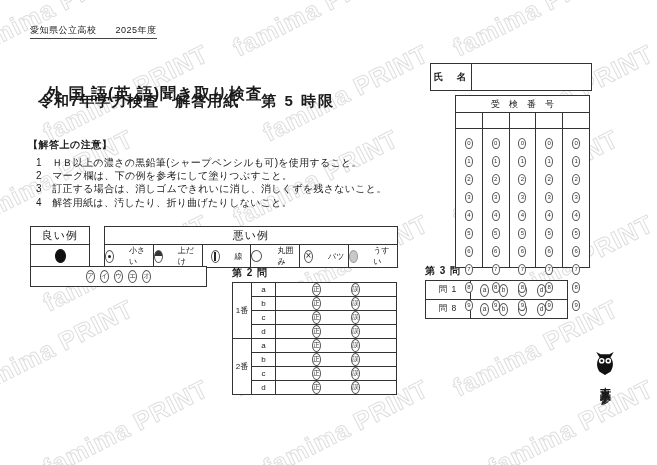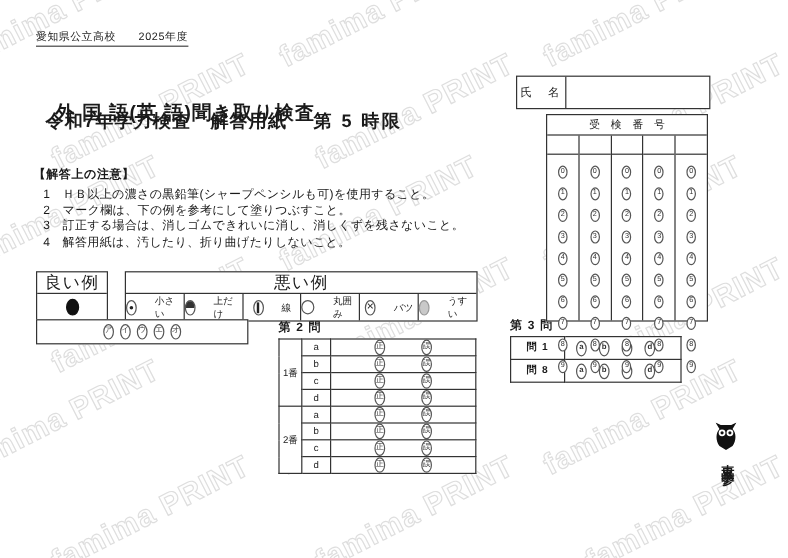--- a/index.html
+++ b/index.html
@@ -26,21 +26,21 @@
   
   .notes{left:28px;top:138px;}
   .notes-head{font-size:10px;font-weight:bold;margin-bottom:4px;letter-spacing:0.5px;}
   .note-item{font-size:10px;line-height:13.2px;letter-spacing:0.3px;padding-left:8px;}
 
   
   .exbox{border:1px solid #333;background:#fff;}
   .good-box{left:30px;top:226px;width:58px;height:40px;}
   .bad-box{left:104px;top:226px;width:292px;height:40px;}
   .ex-head{height:17px;border-bottom:1px solid #333;display:flex;align-items:center;
-           justify-content:center;font-size:14px;letter-spacing:1px;}
+           justify-content:center;font-size:11px;letter-spacing:1px;}
   .ex-body{height:22px;display:flex;align-items:center;justify-content:center;}
   #bad-row{height:22px;display:flex;align-items:stretch;}
   .bad-cell{flex:1;display:flex;align-items:center;justify-content:center;gap:15px;font-size:8px;}
   .bad-cell + .bad-cell{border-left:1px solid #333;}
   .bad-label{letter-spacing:0;}
 
   
   .oval{box-sizing:border-box;display:inline-flex;align-items:center;justify-content:center;
         width:9px;height:13px;border:1px solid #555;border-radius:50%;font-size:6.5px;
         line-height:1;color:#333;background:#fff;flex:none;}
@@ -60,28 +60,28 @@
           justify-content:center;gap:5px;background:#fff;}
   .q2{left:232px;top:266px;}
   table{border-collapse:collapse;background:#fff;}
   td{border:1px solid #333;padding:0;text-align:center;}
   .q2 table{width:165px;font-size:8px;}
   .q2 td{height:13px;}
   .q2 .grp{width:18px;}
   .q2 .ltr{width:23px;}
   .q2 .mks .oval{margin:0 15px;vertical-align:middle;}
   .q3{left:425px;top:264px;}
-  .q3 table{width:143px;font-size:8.5px;font-weight:bold;}
+  .q3 table{width:143px;font-size:8.5px;}
   .q3 td{height:18px;}
   .q3 .q3l{width:44px;letter-spacing:1px;}
   .q3 .q3m{text-align:left;padding-left:4px;}
   .q3 .q3m .oval{margin:0 5px;vertical-align:middle;}
 
   
-  .name-box{left:430px;top:63px;width:160px;height:26px;border:1px solid #333;display:flex;background:#fff;}
+  .name-box{left:430px;top:63px;width:160px;height:26px;border:1px solid #333;display:flex;background:#fff;font-weight:bold;}
   .name-label{width:40px;border-right:1px solid #333;display:flex;align-items:center;
               justify-content:center;font-size:9.5px;letter-spacing:2px;}
   .name-input{flex:1;}
   .num-grid{left:455px;top:95px;width:133px;height:171px;border:1px solid #333;background:#fff;}
   .num-header{height:16px;border-bottom:1px solid #333;display:flex;align-items:center;
               justify-content:center;font-size:9px;}
   #num-cols{display:flex;height:calc(100% - 17px);}
   .num-col{flex:1;display:flex;flex-direction:column;min-width:0;}
   .num-col + .num-col{border-left:1px solid #333;}
   .write-cell{height:15px;border-bottom:1px solid #333;flex:none;}

